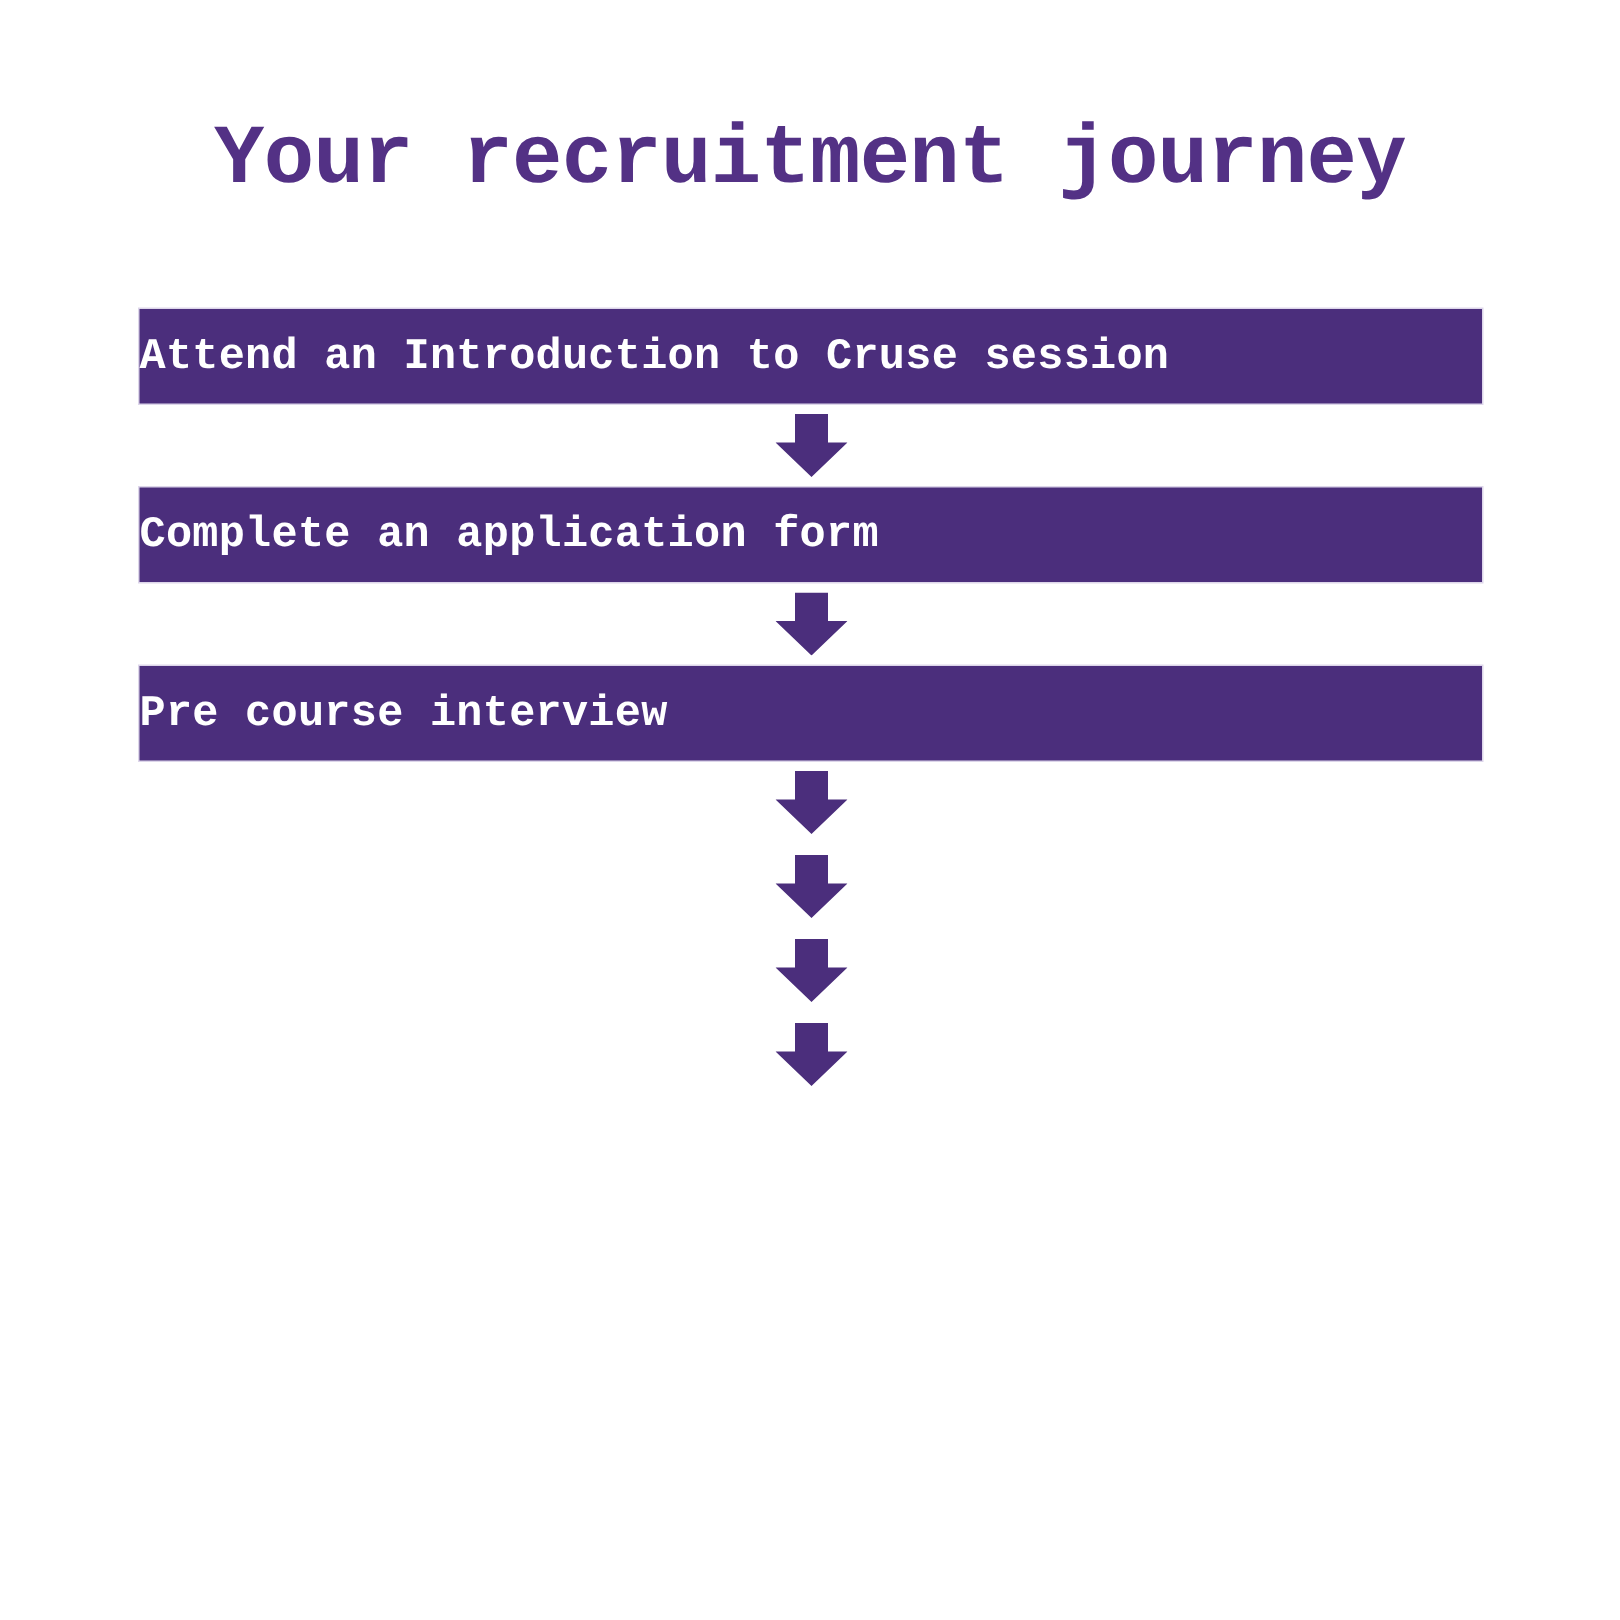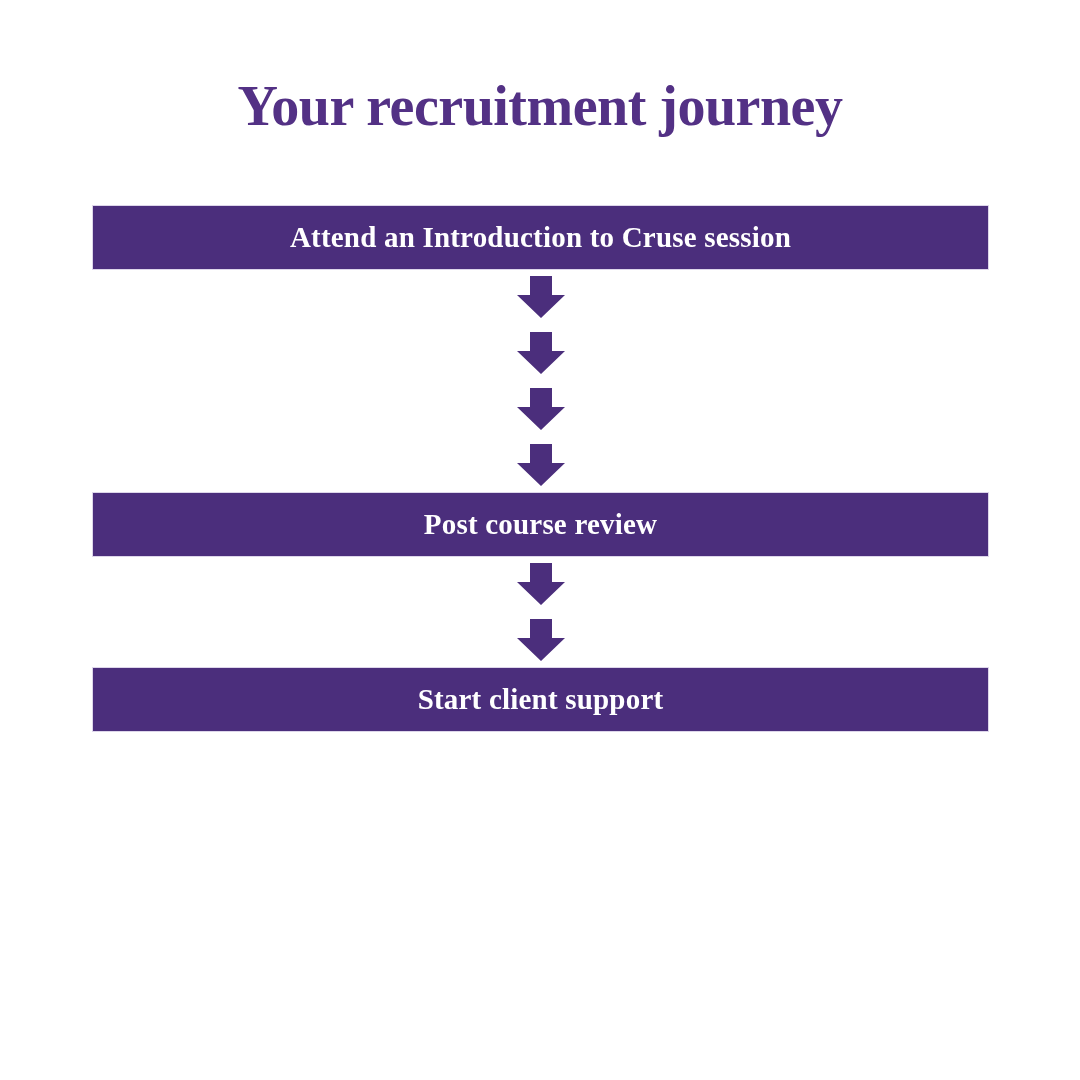--- a/index.html
+++ b/index.html
@@ -9,21 +9,21 @@
     --arrow-color: #4b2e7c;
     --bar-text-color: #ffffff;
   }
   * { margin: 0; padding: 0; box-sizing: border-box; }
   html, body { background: var(--bg-color); }
   .canvas {
     position: relative;
     width: 1080px;
     height: 1000px;
     background: var(--bg-color);
-    font-family: Liberation Serif, serif;
+    font-family: Liberation Mono, monospace;
     overflow: hidden;
   }
   .title {
     position: absolute;
     top: 74px;
     left: 0;
     width: 100%;
     text-align: center;
     color: var(--title-color);
     font-size: 56px;
@@ -36,21 +36,21 @@
     left: 93px;
     width: 895px;
     display: flex;
     flex-direction: column;
   }
   .bar {
     height: 63px;
     background: var(--bar-color);
     display: flex;
     align-items: center;
-    justify-content: center;
+    justify-content: flex-start;
     box-shadow: 0 0 0 1px #ddd6ea;
   }
   .bar span {
     color: var(--bar-text-color);
     font-size: 29px;
     font-weight: bold;
     letter-spacing: 0.2px;
     white-space: nowrap;
   }
   .gap {
@@ -68,45 +68,45 @@
   <div class="title">Your recruitment journey</div>
   <div class="flow" id="flow">
       <div class="bar">
         <span>Attend an Introduction to Cruse session</span>
       </div>
       <div class="gap">
         <svg class="arrow" width="48" height="42" viewBox="0 0 48 42">
           <polygon points="13,0 35,0 35,19 48,19 24,42 0,19 13,19"></polygon>
         </svg>
       </div>
+      <div class="bar">
+        <span>Complete an application form</span>
+      </div>
+      <div class="gap">
+        <svg class="arrow" width="48" height="42" viewBox="0 0 48 42">
+          <polygon points="13,0 35,0 35,19 48,19 24,42 0,19 13,19"></polygon>
+        </svg>
+      </div>
+      <div class="bar">
+        <span>Pre course interview</span>
+      </div>
       <div class="gap">
         <svg class="arrow" width="48" height="42" viewBox="0 0 48 42">
           <polygon points="13,0 35,0 35,19 48,19 24,42 0,19 13,19"></polygon>
         </svg>
       </div>
       <div class="gap">
         <svg class="arrow" width="48" height="42" viewBox="0 0 48 42">
           <polygon points="13,0 35,0 35,19 48,19 24,42 0,19 13,19"></polygon>
         </svg>
       </div>
       <div class="gap">
         <svg class="arrow" width="48" height="42" viewBox="0 0 48 42">
           <polygon points="13,0 35,0 35,19 48,19 24,42 0,19 13,19"></polygon>
         </svg>
       </div>
-      <div class="bar">
-        <span>Post course review</span>
-      </div>
       <div class="gap">
         <svg class="arrow" width="48" height="42" viewBox="0 0 48 42">
           <polygon points="13,0 35,0 35,19 48,19 24,42 0,19 13,19"></polygon>
         </svg>
       </div>
-      <div class="gap">
-        <svg class="arrow" width="48" height="42" viewBox="0 0 48 42">
-          <polygon points="13,0 35,0 35,19 48,19 24,42 0,19 13,19"></polygon>
-        </svg>
-      </div>
-      <div class="bar">
-        <span>Start client support</span>
-      </div>
     </div>
 </div>
 
 </body></html>

